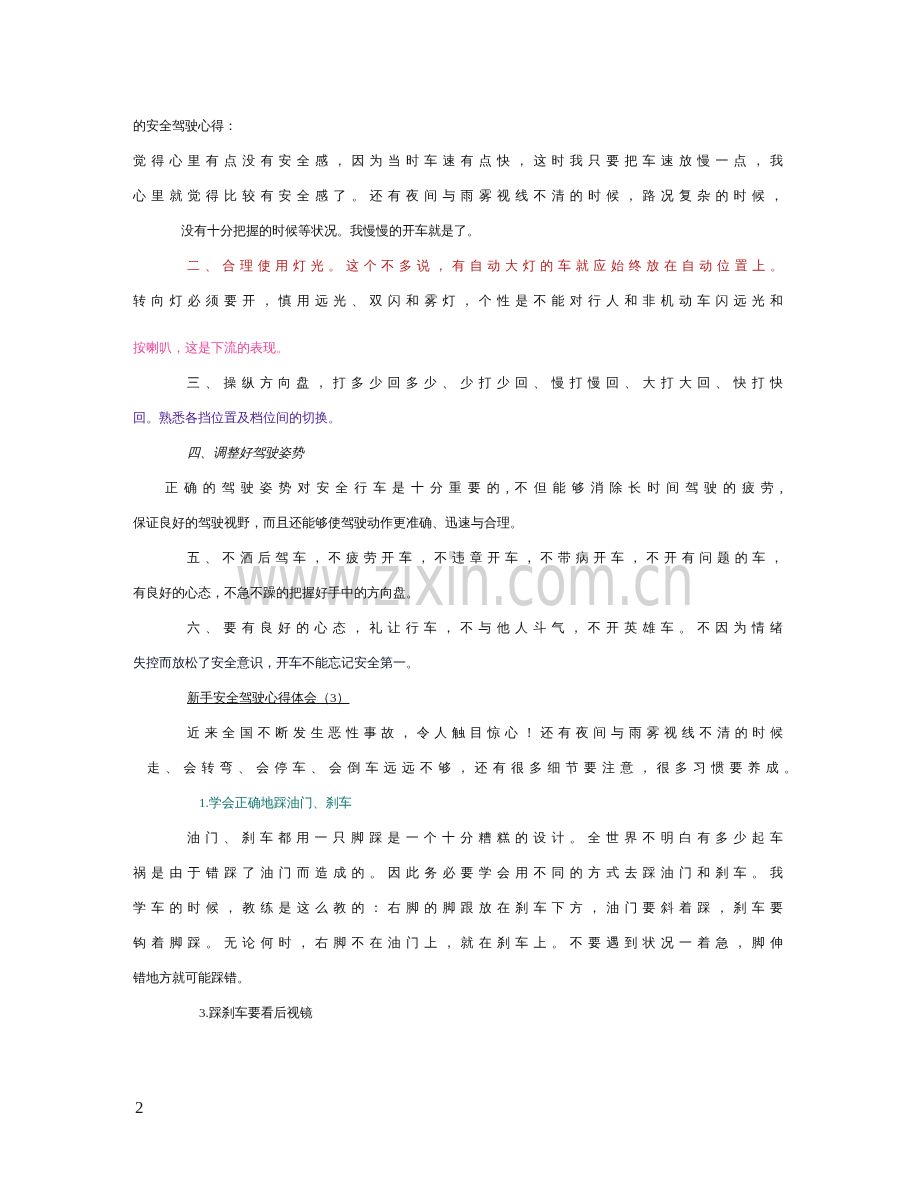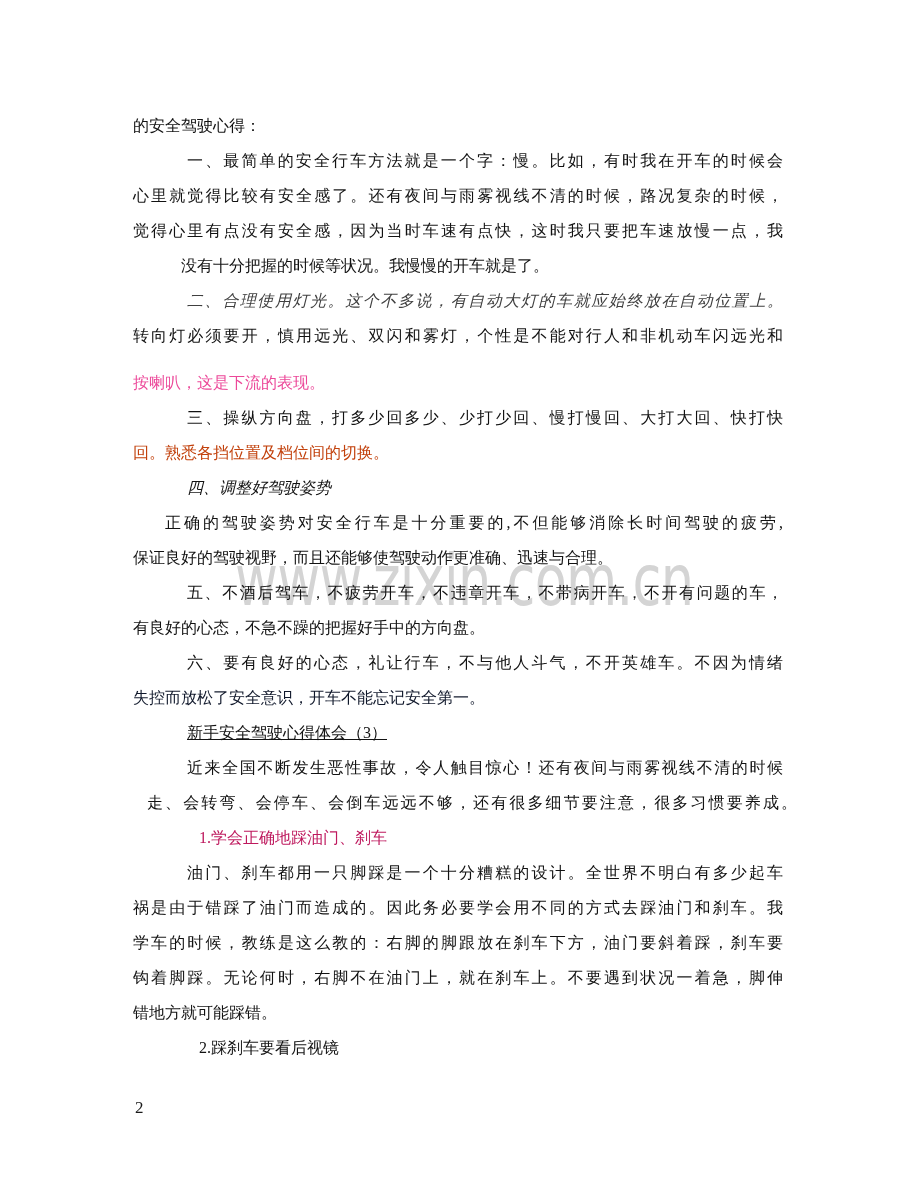--- a/index.html
+++ b/index.html
@@ -17,60 +17,59 @@
     color:#d4d4d4;
     transform:scaleX(0.73);transform-origin:left top;
     user-select:none;white-space:nowrap;
   }
   .content{
     position:absolute;left:133px;top:108px;width:650px;z-index:2;
   }
   .line{
     width:650px;box-sizing:border-box;
     height:35px;line-height:35px;
-    font-size:16px;color:#121212;
+    font-size:13px;color:#121212;
     overflow:visible;
   }
   .line.j{text-align:justify;text-align-last:justify;}
   .i1{padding-left:54px;}
   .i2{padding-left:66px;}
   .i3{padding-left:32px;}
   .pagenum{
     position:absolute;left:135px;top:1098px;z-index:2;
     font-size:17px;line-height:20px;color:#1a1a1a;
   }
 </style>
 </head>
 <body>
 
 <div class="page" style="background: rgb(255, 255, 255);">
   <div class="watermark" style="color: rgb(212, 212, 212);">www.zixin.com.cn</div>
   <div class="content" id="content">
       <div class="line" style="color: rgb(18, 18, 18);">的安全驾驶心得：</div>
-      <div class="line j i1" style="color: rgb(18, 18, 18);">一、最简单的安全行车方法就是一个字：慢。比如，有时我在开车的时候会</div>
+      <div class="line j" style="color: rgb(18, 18, 18);">觉得心里有点没有安全感，因为当时车速有点快，这时我只要把车速放慢一点，我</div>
       <div class="line j" style="color: rgb(18, 18, 18);">心里就觉得比较有安全感了。还有夜间与雨雾视线不清的时候，路况复杂的时候，</div>
-      <div class="line j" style="color: rgb(18, 18, 18);">觉得心里有点没有安全感，因为当时车速有点快，这时我只要把车速放慢一点，我</div>
       <div class="line" style="color: rgb(18, 18, 18); margin-left: 48px;">没有十分把握的时候等状况。我慢慢的开车就是了。</div>
-      <div class="line j i1" style="color: #404040; font-style: italic;">二、合理使用灯光。这个不多说，有自动大灯的车就应始终放在自动位置上。</div>
+      <div class="line j i1" style="color: #b91c1c;">二、合理使用灯光。这个不多说，有自动大灯的车就应始终放在自动位置上。</div>
       <div class="line j" style="color: rgb(18, 18, 18);">转向灯必须要开，慎用远光、双闪和雾灯，个性是不能对行人和非机动车闪远光和</div>
       <div class="line" style="color: #ec4899; margin-top: 12px;">按喇叭，这是下流的表现。</div>
       <div class="line j i1" style="color: rgb(18, 18, 18);">三、操纵方向盘，打多少回多少、少打少回、慢打慢回、大打大回、快打快</div>
-      <div class="line" style="color: #c2410c;">回。熟悉各挡位置及档位间的切换。</div>
+      <div class="line" style="color: #4c1d95;">回。熟悉各挡位置及档位间的切换。</div>
       <div class="line i1" style="color: rgb(18, 18, 18); font-style: italic;">四、调整好驾驶姿势</div>
       <div class="line j i3" style="color: rgb(18, 18, 18);">正确的驾驶姿势对安全行车是十分重要的,不但能够消除长时间驾驶的疲劳,</div>
       <div class="line" style="color: rgb(18, 18, 18);">保证良好的驾驶视野，而且还能够使驾驶动作更准确、迅速与合理。</div>
       <div class="line j i1" style="color: rgb(18, 18, 18);">五、不酒后驾车，不疲劳开车，不违章开车，不带病开车，不开有问题的车，</div>
       <div class="line" style="color: rgb(18, 18, 18);">有良好的心态，不急不躁的把握好手中的方向盘。</div>
       <div class="line j i1" style="color: rgb(18, 18, 18);">六、要有良好的心态，礼让行车，不与他人斗气，不开英雄车。不因为情绪</div>
       <div class="line" style="color: #0f172a;">失控而放松了安全意识，开车不能忘记安全第一。</div>
       <div class="line i1" style="color: rgb(18, 18, 18); text-decoration: underline;">新手安全驾驶心得体会（3）</div>
       <div class="line j i1" style="color: rgb(18, 18, 18);">近来全国不断发生恶性事故，令人触目惊心！还有夜间与雨雾视线不清的时候</div>
       <div class="line j" style="color: rgb(18, 18, 18); margin-left: 14px;">走、会转弯、会停车、会倒车远远不够，还有很多细节要注意，很多习惯要养成。</div>
-      <div class="line i2" style="color: #be185d;">1.学会正确地踩油门、刹车</div>
+      <div class="line i2" style="color: #0f766e;">1.学会正确地踩油门、刹车</div>
       <div class="line j i1" style="color: rgb(18, 18, 18);">油门、刹车都用一只脚踩是一个十分糟糕的设计。全世界不明白有多少起车</div>
       <div class="line j" style="color: rgb(18, 18, 18);">祸是由于错踩了油门而造成的。因此务必要学会用不同的方式去踩油门和刹车。我</div>
       <div class="line j" style="color: rgb(18, 18, 18);">学车的时候，教练是这么教的：右脚的脚跟放在刹车下方，油门要斜着踩，刹车要</div>
       <div class="line j" style="color: rgb(18, 18, 18);">钩着脚踩。无论何时，右脚不在油门上，就在刹车上。不要遇到状况一着急，脚伸</div>
       <div class="line" style="color: rgb(18, 18, 18);">错地方就可能踩错。</div>
-      <div class="line i2" style="color: rgb(18, 18, 18);">2.踩刹车要看后视镜</div>
+      <div class="line i2" style="color: rgb(18, 18, 18);">3.踩刹车要看后视镜</div>
     </div>
   <div class="pagenum">2</div>
 </div>
 
 </body></html>

